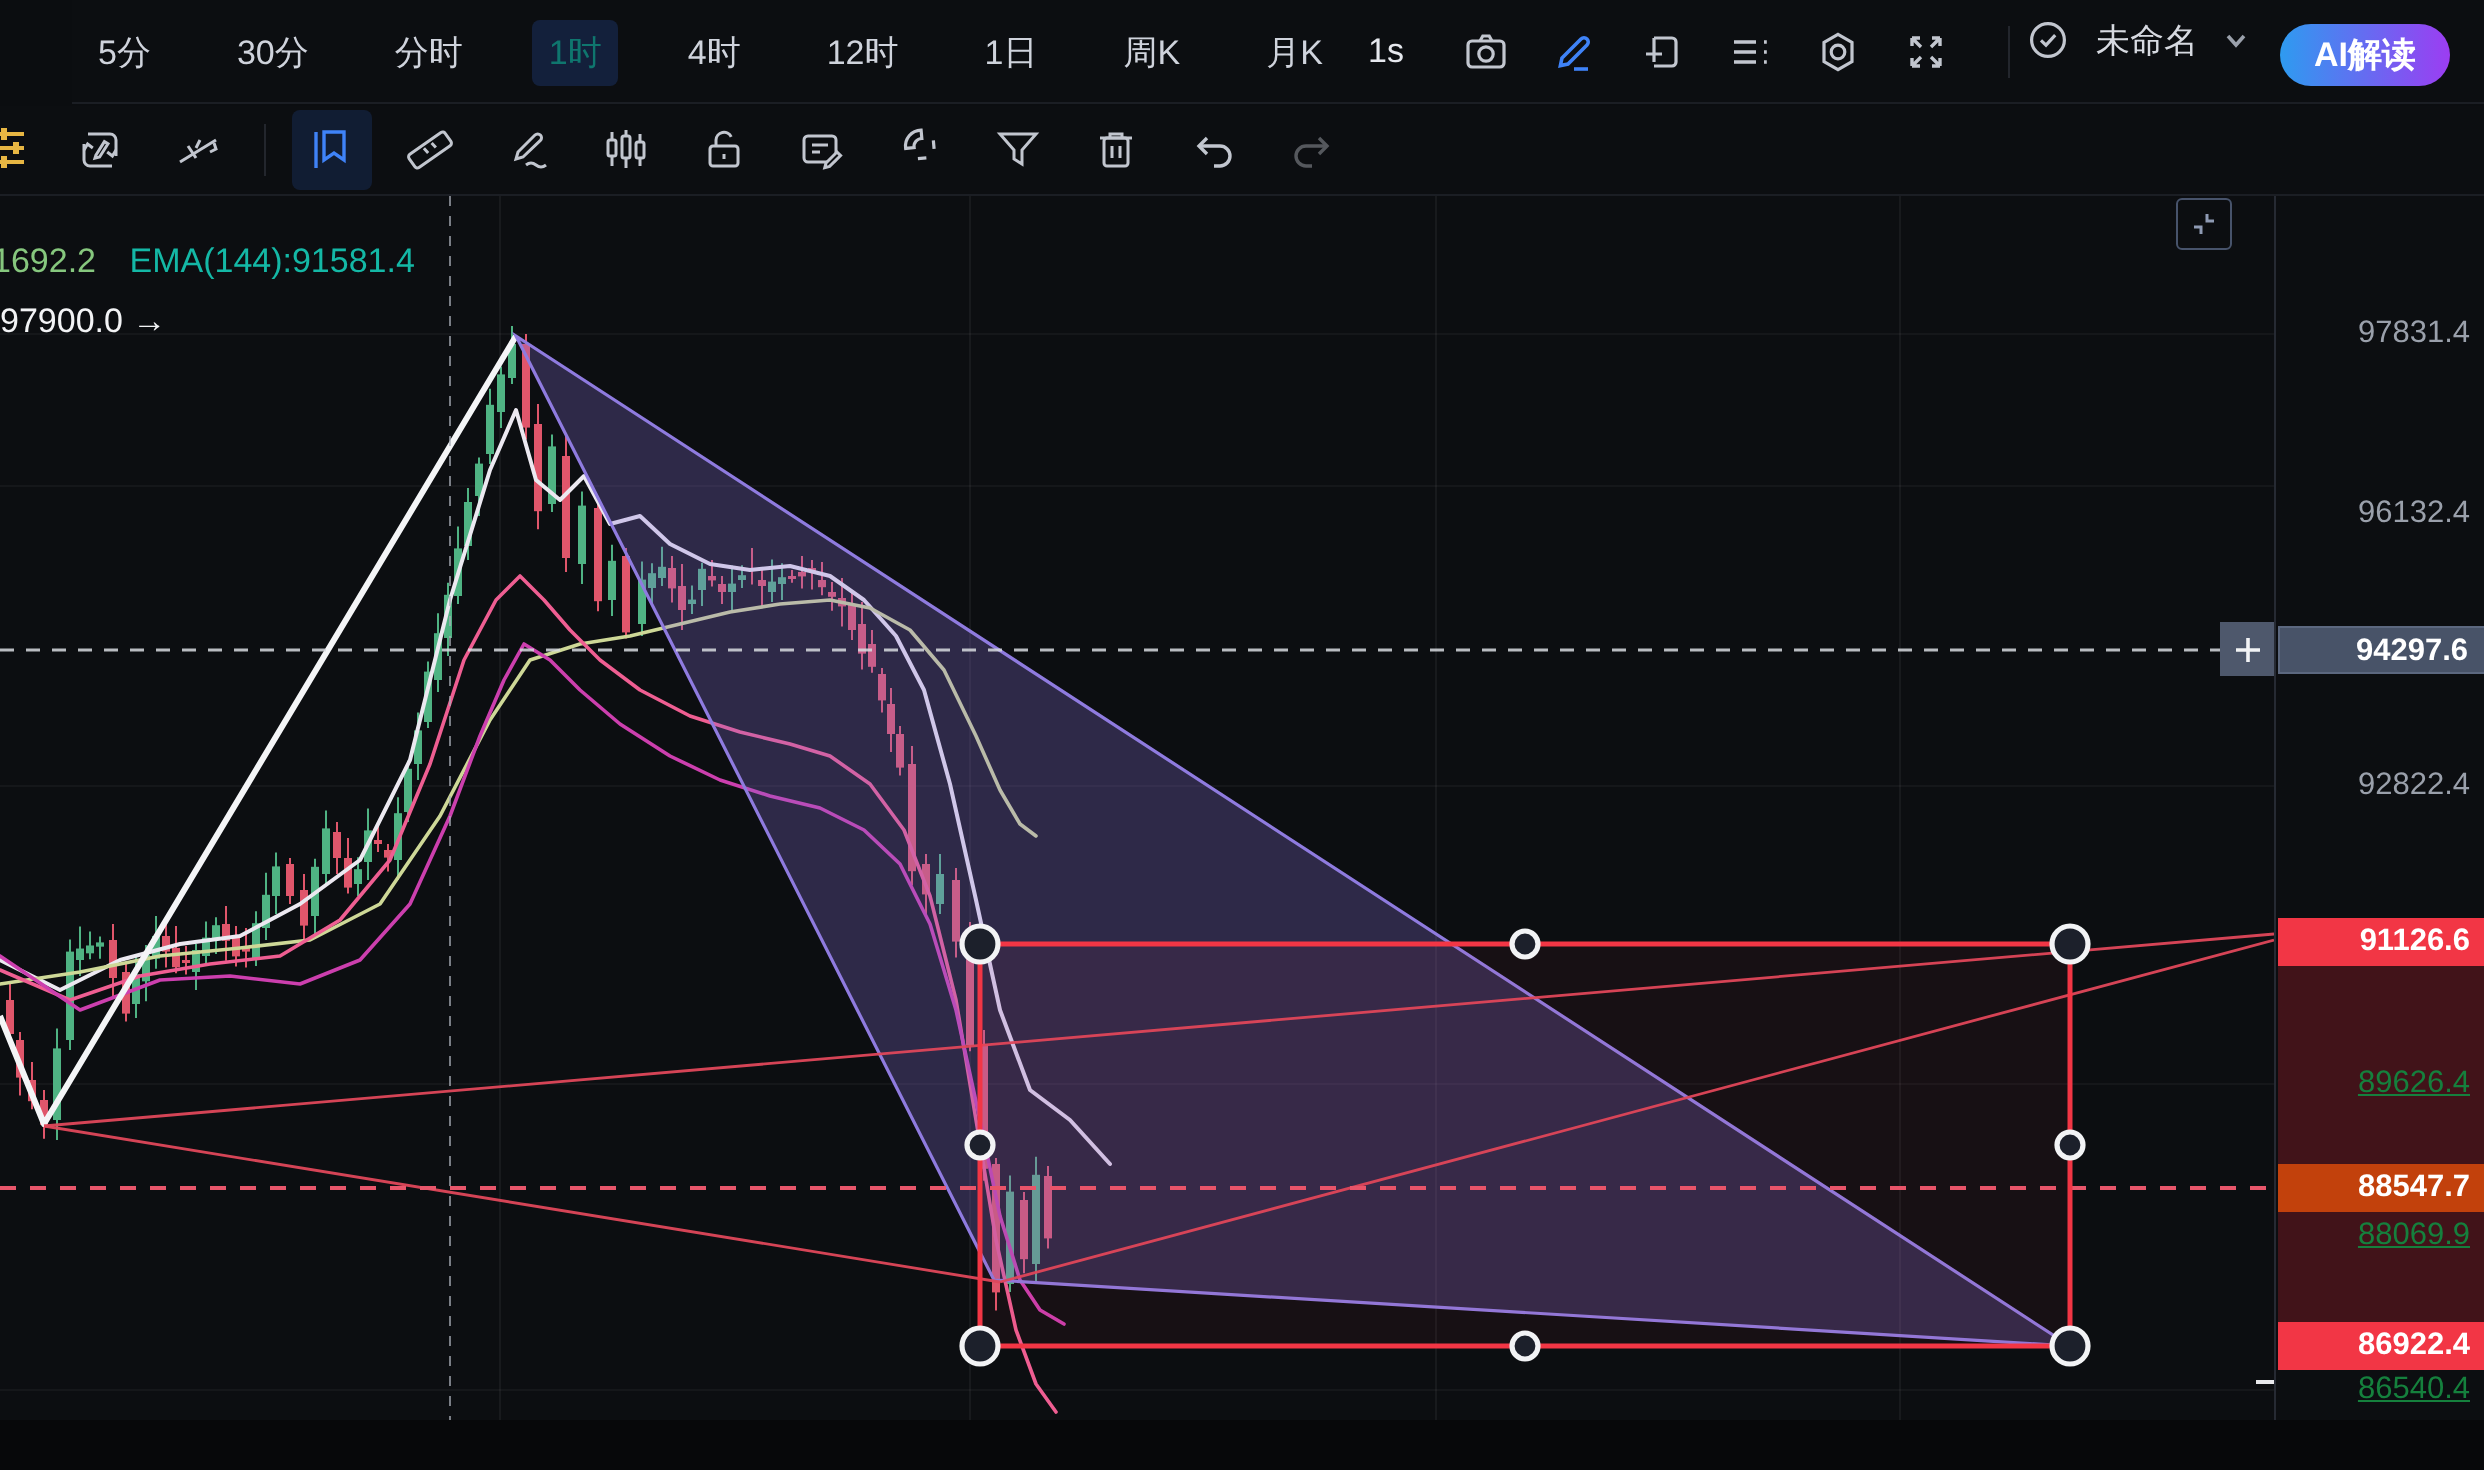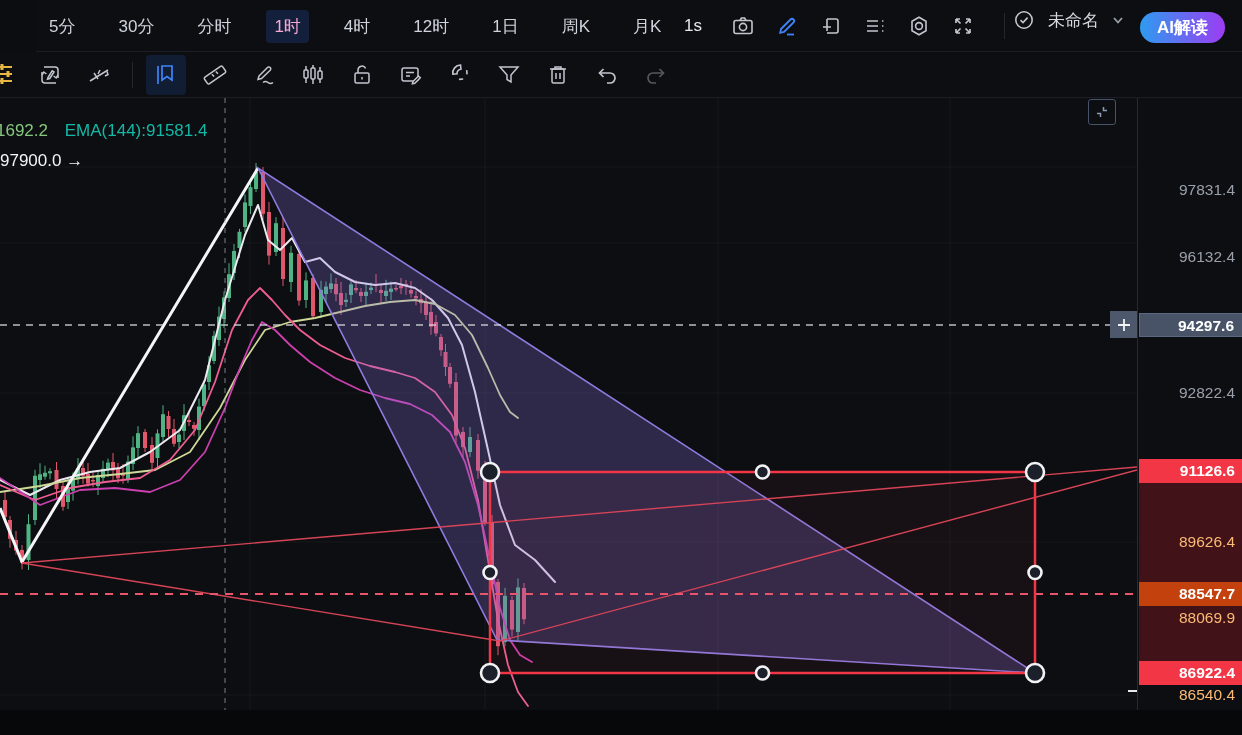--- a/index.html
+++ b/index.html
@@ -3,21 +3,21 @@
 <meta charset="utf-8">
 <style>
   html,body{margin:0;padding:0;background:#07080a;}
   *{box-sizing:border-box;font-family:"Liberation Sans","DejaVu Sans",sans-serif;}
   #app{position:relative;width:1242px;height:735px;background:#0b0d10;overflow:hidden;}
 
   
   #row1{position:absolute;top:0;left:0;width:1242px;height:52px;background:#0c0e11;border-bottom:1px solid #1b1e24;margin-left:36px;}
   #timeframes{position:absolute;left:5px;top:0;height:52px;display:flex;align-items:center;gap:27px;}
   .tab{color:#cfd3dc;font-size:17px;padding:5px 8px;border-radius:4px;cursor:pointer;white-space:nowrap;}
-  .tab.active{color:#f9a8d4;background:rgba(47,98,209,0.22);text-align:right;}
+  .tab.active{color:#0f766e;background:rgba(47,98,209,0.22);text-align:right;}
   #interval{position:absolute;left:648px;top:0;height:52px;display:flex;align-items:center;color:#e6e8ee;font-size:17px;}
   .r1icons{position:absolute;top:0;height:52px;display:flex;align-items:center;}
   .icobtn{width:44px;height:44px;display:flex;align-items:center;justify-content:center;cursor:pointer;}
   .vsep{position:absolute;top:13px;width:1px;height:26px;background:#23262d;}
   #docname{position:absolute;left:976px;top:0;height:40px;display:flex;align-items:center;gap:12px;cursor:pointer;}
   #docname .lbl{color:#d6d9e0;font-size:17px;}
   #ai-btn{position:absolute;left:1104px;top:12px;height:31px;padding:0 17px;border-radius:16px;border:none;
     background:linear-gradient(90deg,#2e9bf0,#9c3df2);color:#fff;font-size:17px;font-weight:bold;
     display:flex;align-items:center;cursor:pointer;}
   
@@ -37,21 +37,21 @@
   #corner-tool{position:absolute;top:1px;left:1088px;width:28px;height:26px;border:1px solid #47536b;border-radius:3px;
     display:flex;align-items:center;justify-content:center;cursor:pointer;}
   #plus-btn{position:absolute;top:213px;left:1110px;width:28px;height:27px;background:#4e586c;border-right:1px solid #2a2e39;
     display:flex;align-items:center;justify-content:center;cursor:pointer;}
 
   
   #axis{position:absolute;top:98px;left:1137px;width:105px;height:612px;background:#0c0e11;border-left:1px solid #262a33;}
   #axis-overlay{position:absolute;left:1px;width:104px;background:rgba(190,32,48,0.30);}
   .tick{position:absolute;left:1px;width:104px;height:24px;line-height:24px;font-size:15.5px;text-align:right;padding-right:8px;}
   .tick-normal{color:#9aa0ab;}
-  .tick-dim{color:#fdba74;}
+  .tick-dim{color:#15803d;text-decoration:underline;}
   .tick-alert-red{background:#f23645;color:#fff;font-weight:bold;}
   .tick-alert-pink{background:#c2410c;color:#fff;font-weight:bold;}
   .tick-crosshair{background:#49526655;background-color:#485368;color:#fff;font-weight:bold;border:1px solid #5c6activateb;border:1px solid #5c687f;}
   #axis-dash{position:absolute;left:-10px;top:592px;width:9px;height:2px;background:#e8e9ec;}
 
   #bottom-strip{position:absolute;top:710px;left:0;width:1242px;height:25px;background:#07080a;}
   svg.ic{display:block;}
 </style>
 </head>
 <body>
@@ -476,21 +476,21 @@
     <div id="plus-btn">
       <svg class="ic" width="16" height="16" viewBox="0 0 16 16" fill="none" stroke="#f2f3f5" stroke-width="1.8">
         <path d="M8 2 v12 M2 8 h12"></path>
         </svg>
     </div>
   </div>
 
   <div id="axis">
     <div id="axis-overlay" style="top: 373px; height: 202px;"></div>
     <div id="axis-ticks">
-        <div class="tick tick-normal" style="top: 57px; margin-top: 23px;">97831.4</div>
+        <div class="tick tick-normal" style="top: 57px;">97831.4</div>
         <div class="tick tick-normal" style="top: 147px;">96132.4</div>
         <div class="tick tick-crosshair" style="top: 215px;">94297.6</div>
         <div class="tick tick-normal" style="top: 283px;">92822.4</div>
         <div class="tick tick-alert-red" style="top: 361px;">91126.6</div>
         <div class="tick tick-dim" style="top: 432px;">89626.4</div>
         <div class="tick tick-alert-pink" style="top: 484px;">88547.7</div>
         <div class="tick tick-dim" style="top: 508px;">88069.9</div>
         <div class="tick tick-alert-red" style="top: 563px;">86922.4</div>
         <div class="tick tick-dim" style="top: 585px;">86540.4</div>
       </div>

